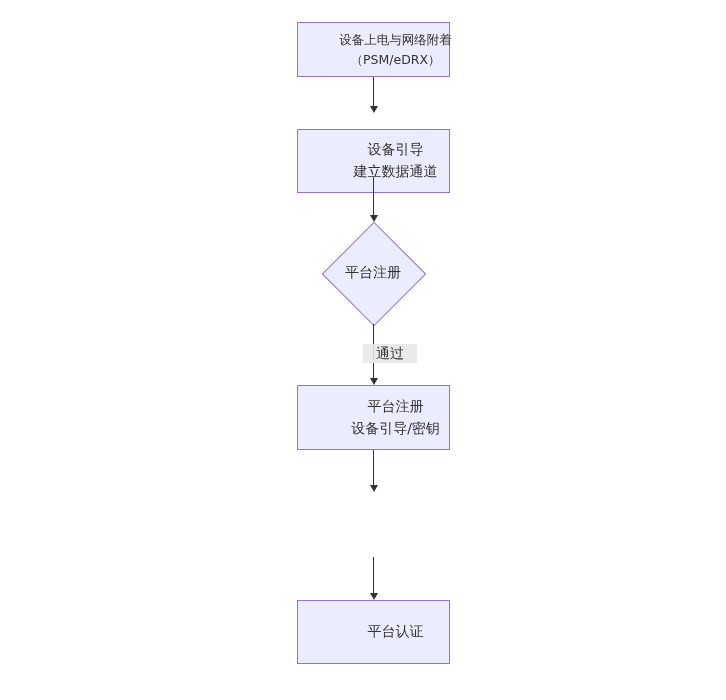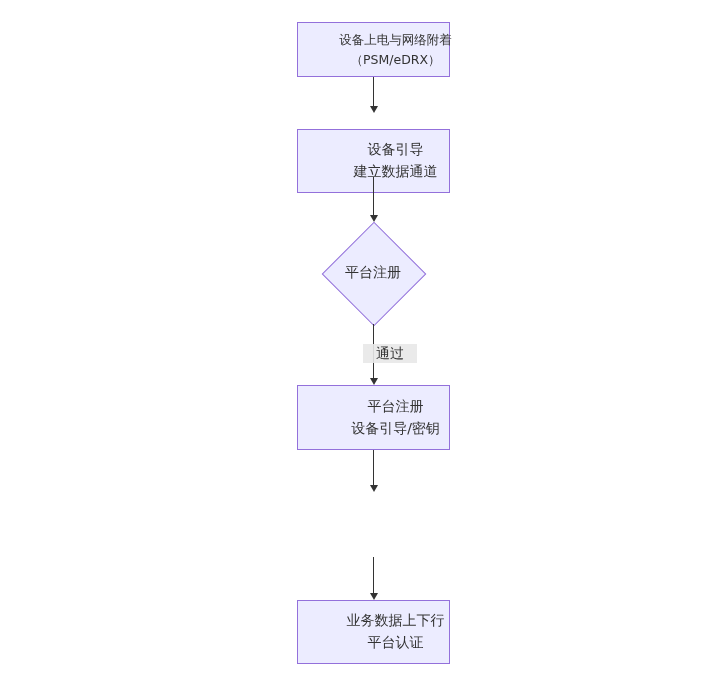--- a/index.html
+++ b/index.html
@@ -140,17 +140,16 @@
     <span class="node-line">平台注册</span>
     <span class="node-line">设备引导/密钥</span>
   </div>
 
   <div id="arrow4" class="arrow"></div>
 
 
   <div id="arrow5" class="arrow"></div>
 
   <div id="node5" class="node-rect">
-    <span class="node-line">业务数据上下行</span>
     <span class="node-line">平台认证</span>
   </div>
 
 </div>
 
 </body></html>

